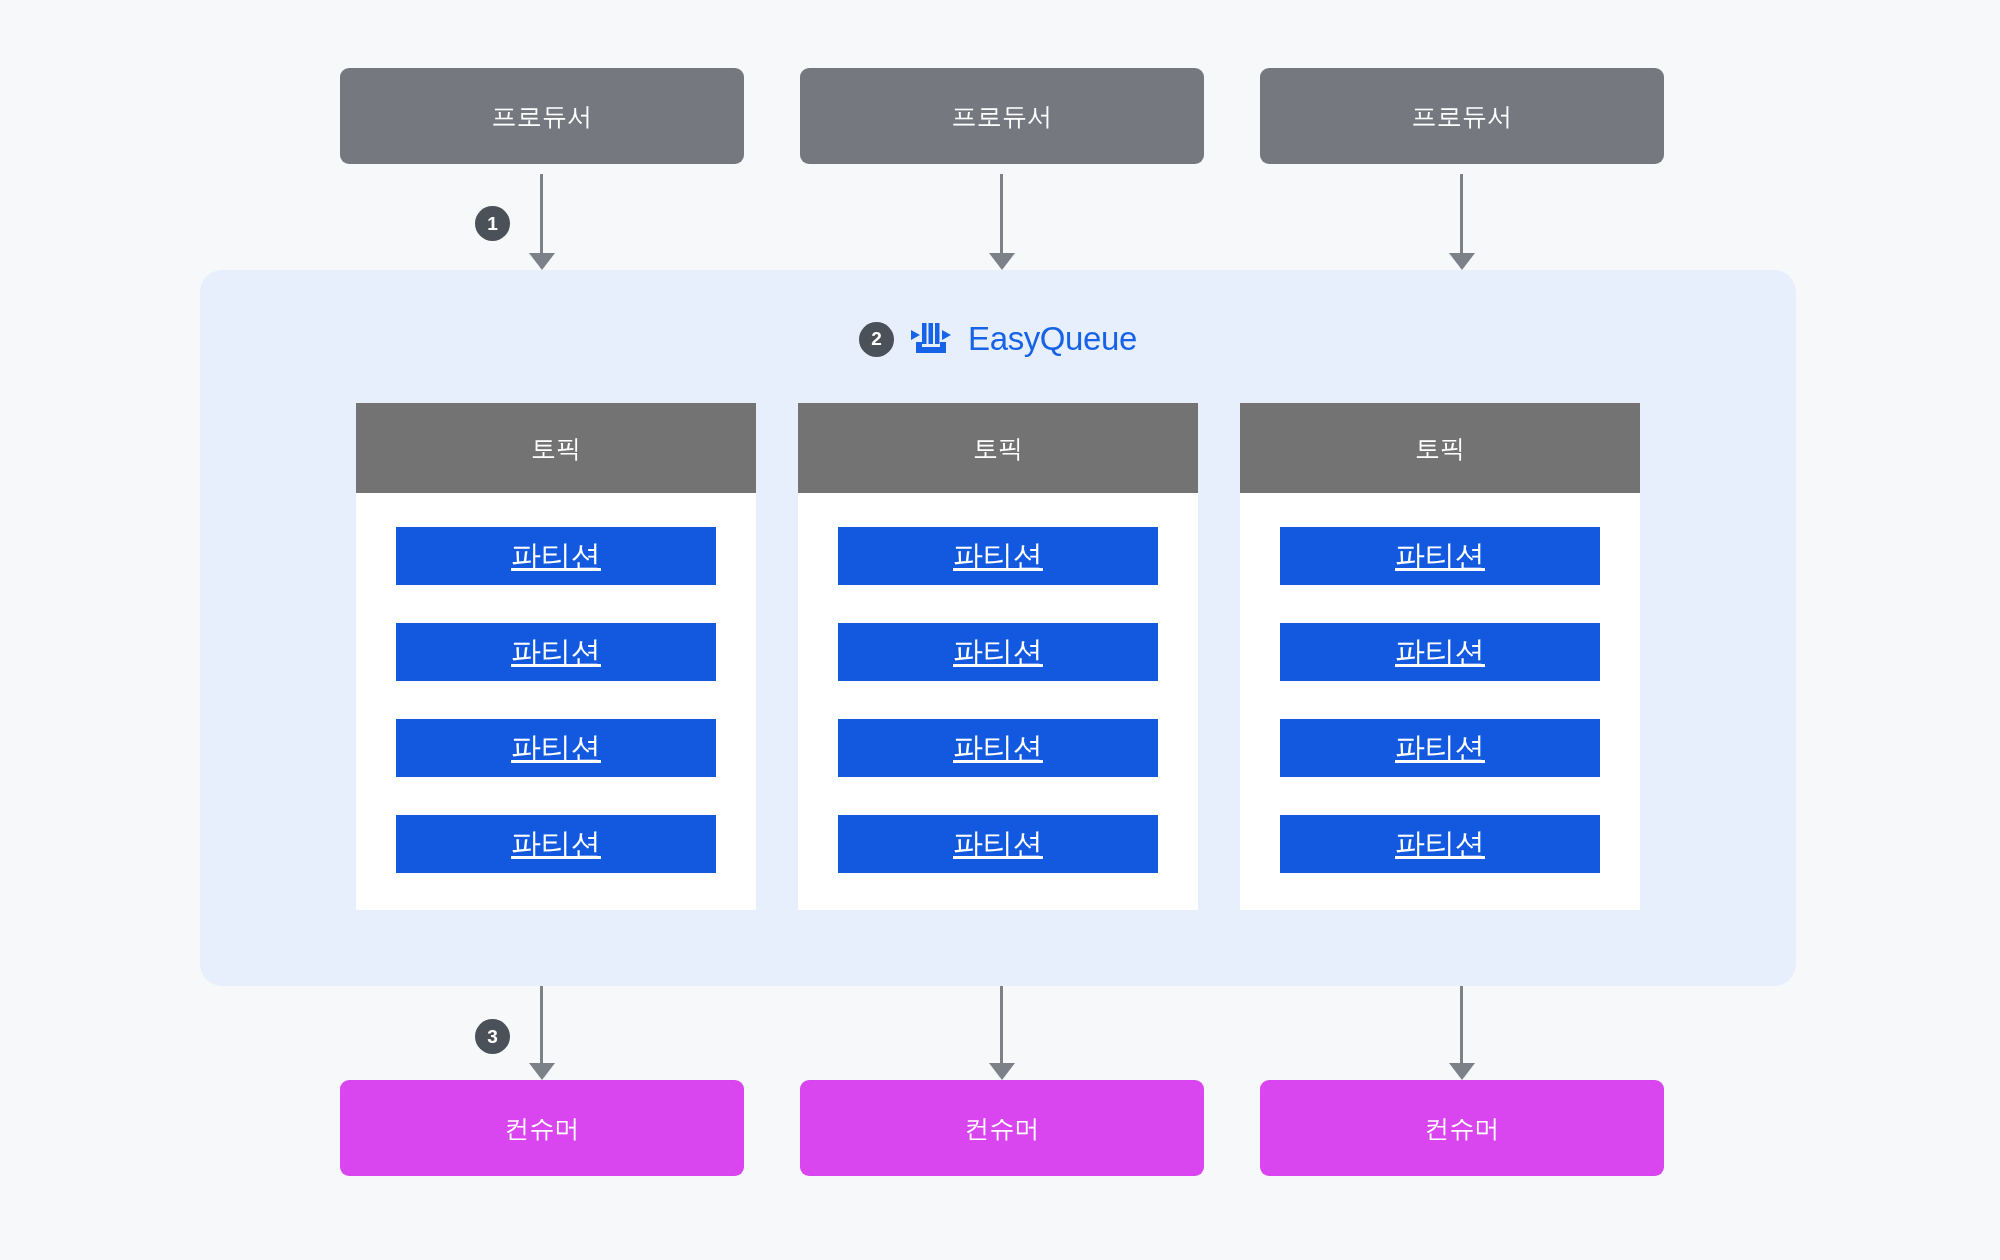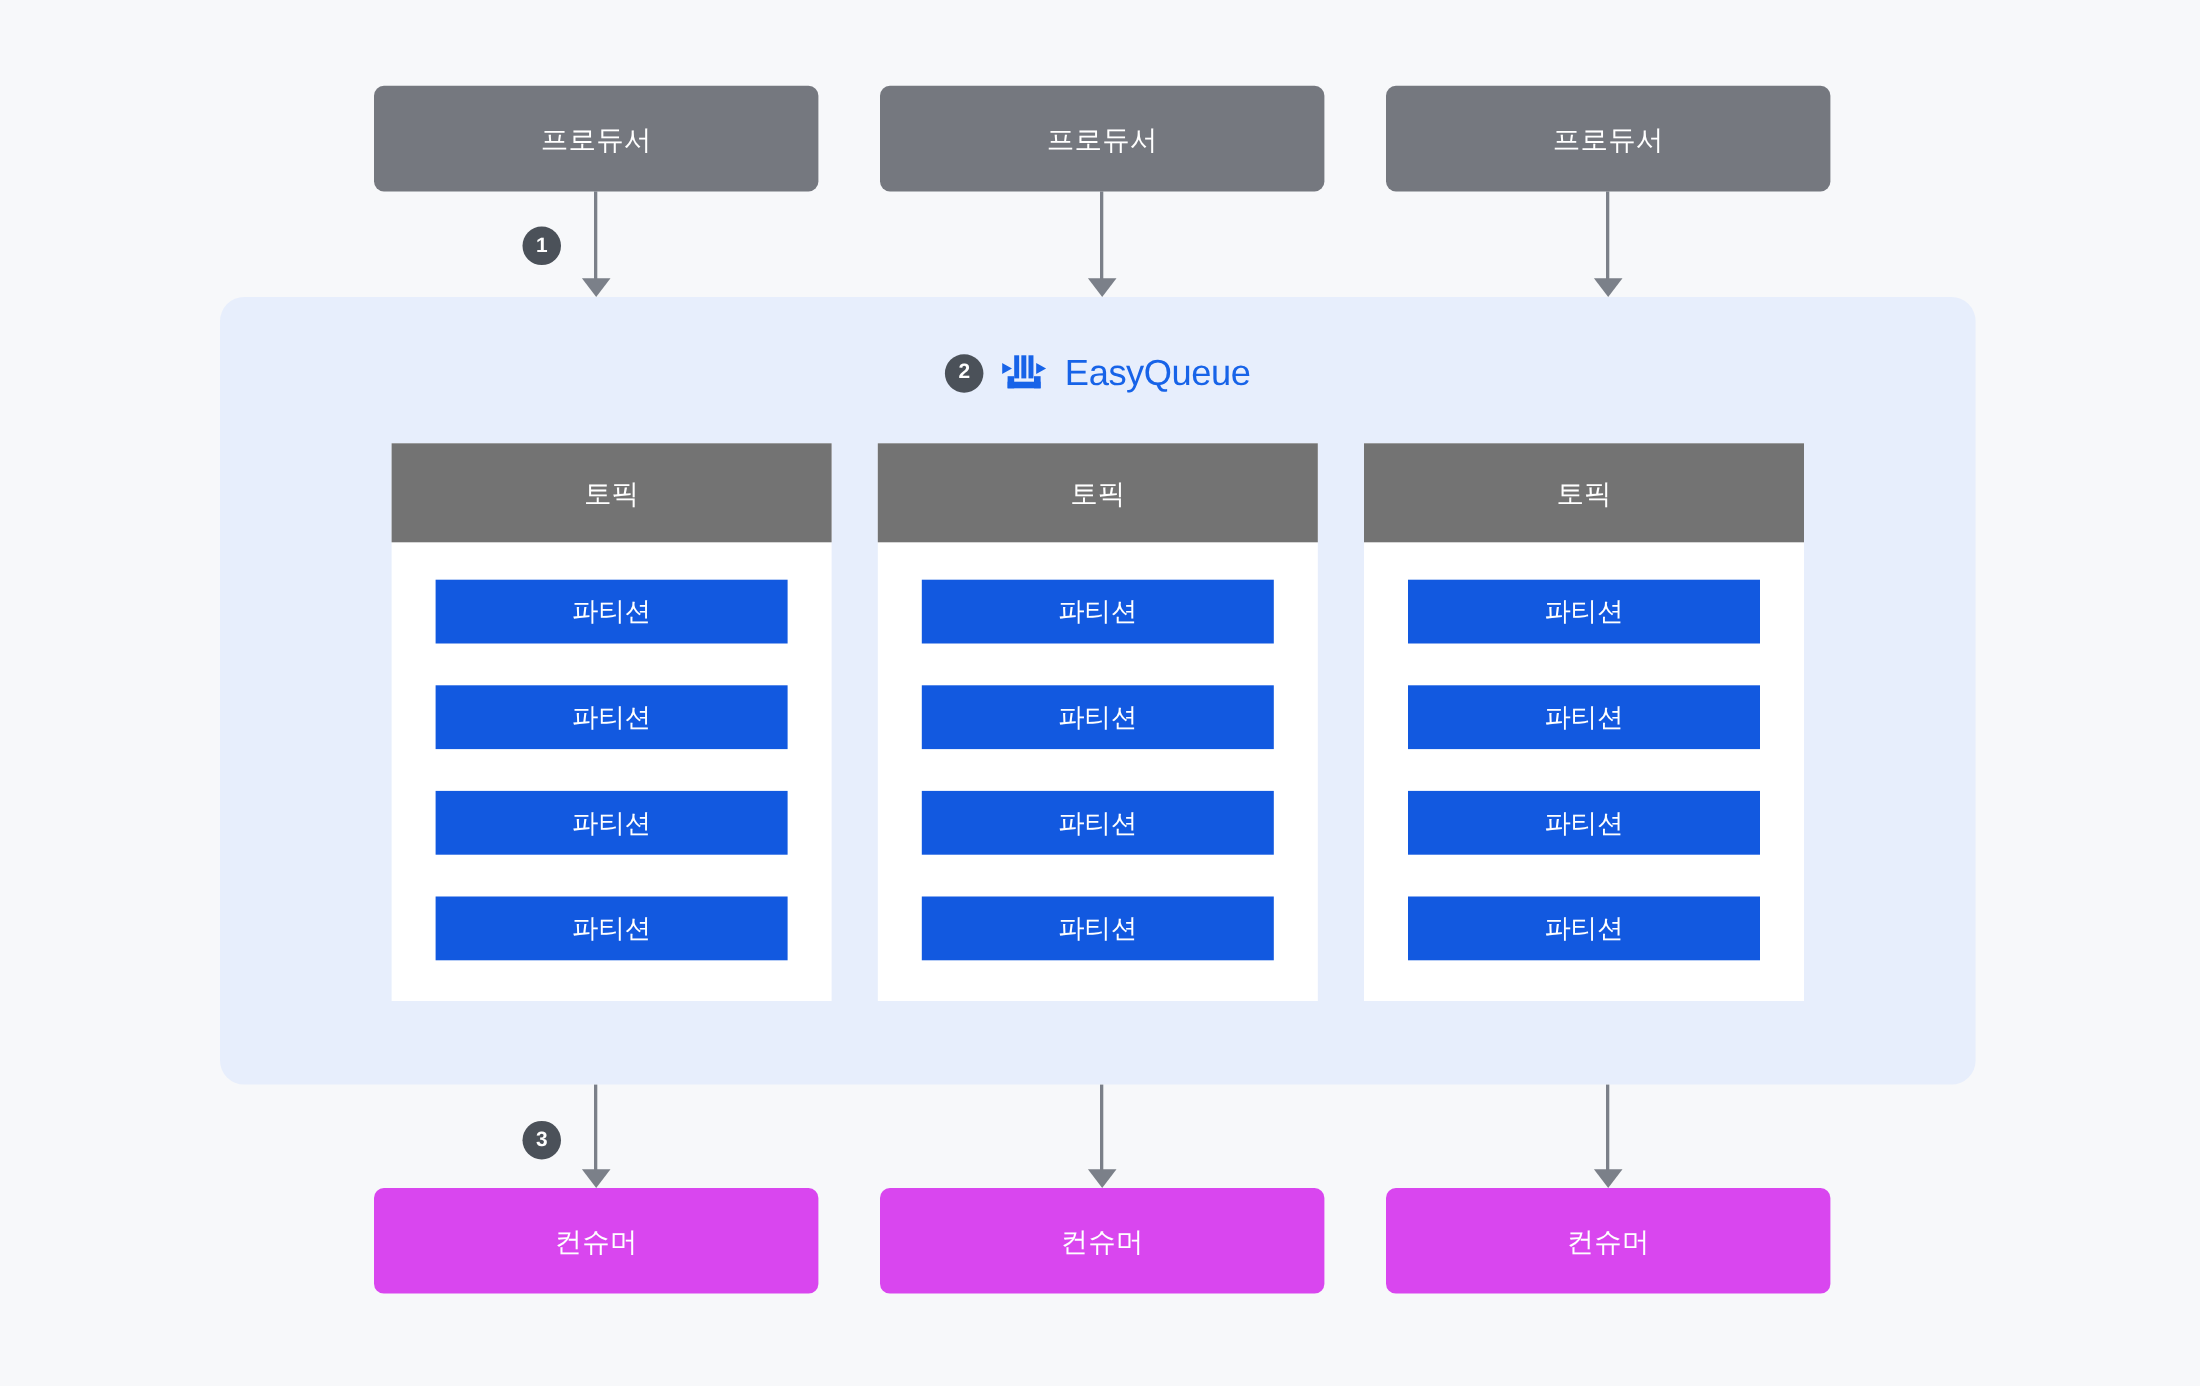--- a/index.html
+++ b/index.html
@@ -30,21 +30,21 @@
     color: #ffffff;
     font-size: 25px;
     font-weight: 400;
     letter-spacing: .2px;
     box-sizing: border-box;
   }
   .producer {
     background: #75787f;
     width: 404px;
     height: 96px;
-    top: 78px;
+    top: 68px;
   }
   .consumer {
     background: #d946ef;
     width: 404px;
     height: 96px;
     top: 1080px;
   }
   .col-1 { left: 340px; }
   .col-2 { left: 800px; }
   .col-3 { left: 1260px; }
@@ -116,25 +116,26 @@
     align-items: center;
     padding-top: 34px;
     gap: 38px;
     box-sizing: border-box;
   }
   .partition {
     width: 320px;
     height: 58px;
     background: #1259e0;
     color: #ffffff;
-    font-size: 24px;
-    display: flex;
-    align-items: center;
-    justify-content: center;
-    box-sizing: border-box;
+    font-size: 30px;
+    display: flex;
+    align-items: center;
+    justify-content: center;
+    box-sizing: border-box;
+    text-decoration: underline;
   }
 
   
   .arrow {
     position: absolute;
     width: 26px;
   }
   .arrow .shaft {
     position: absolute;
     left: 11px;

